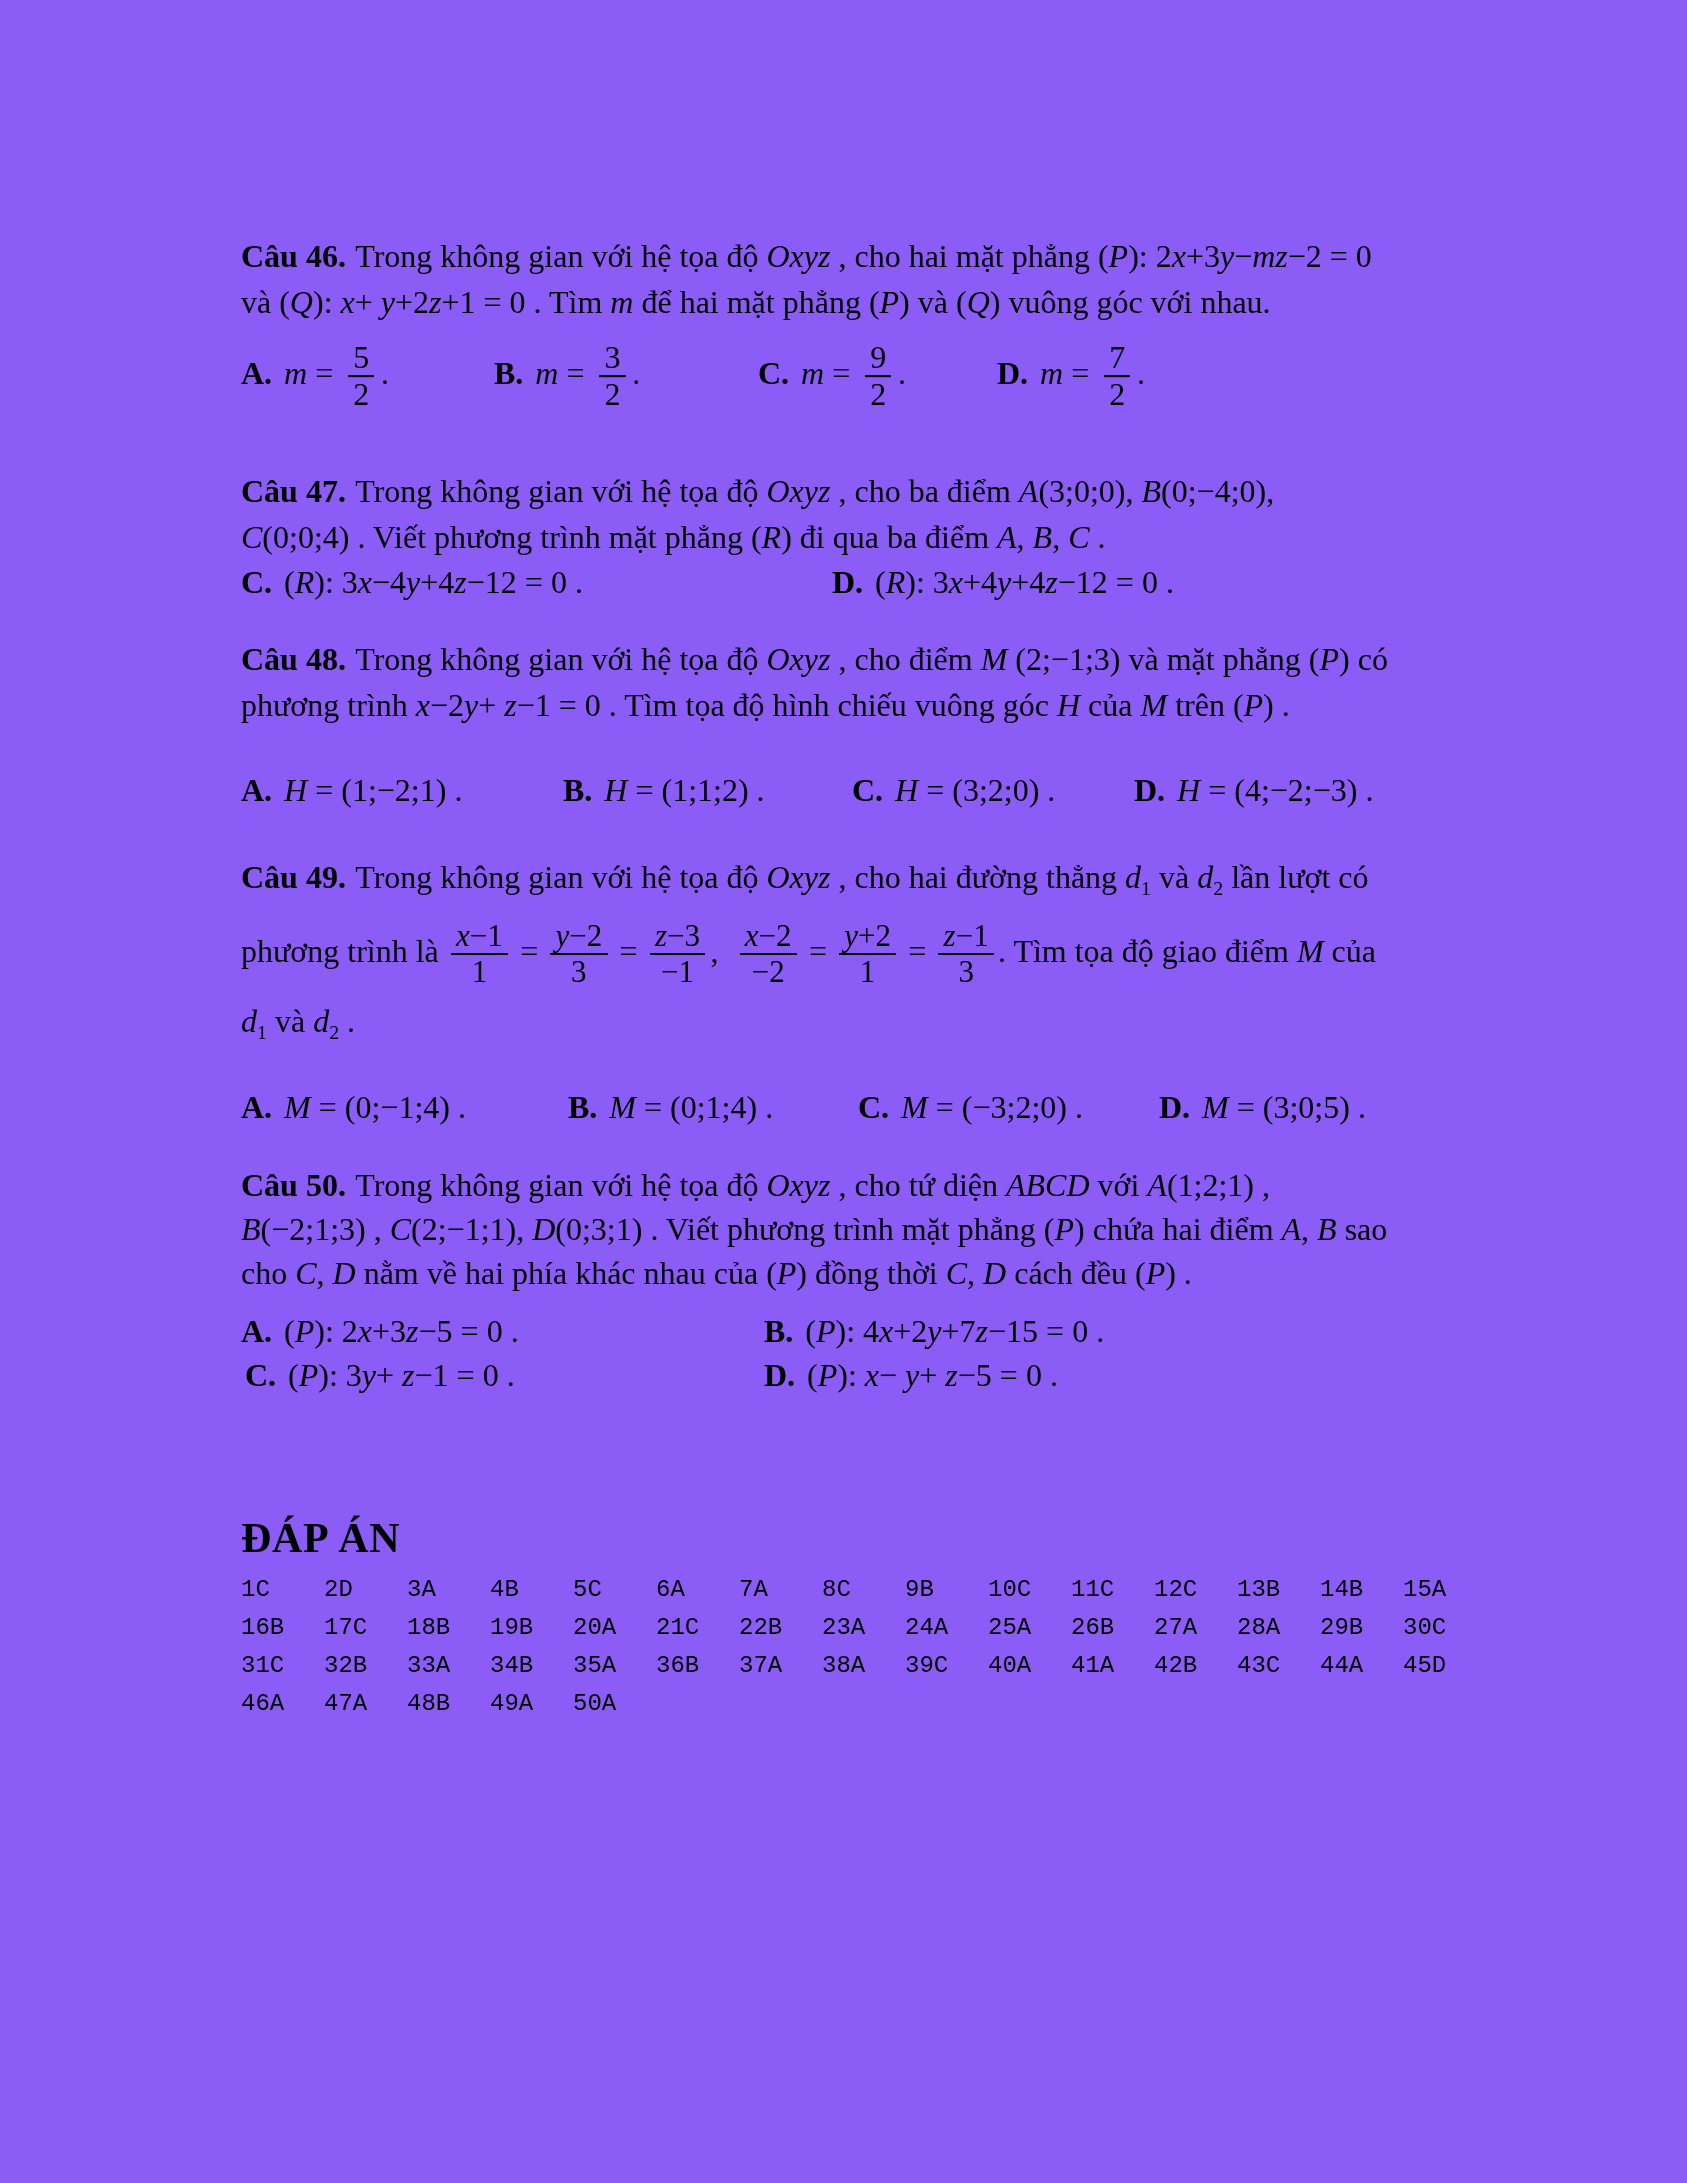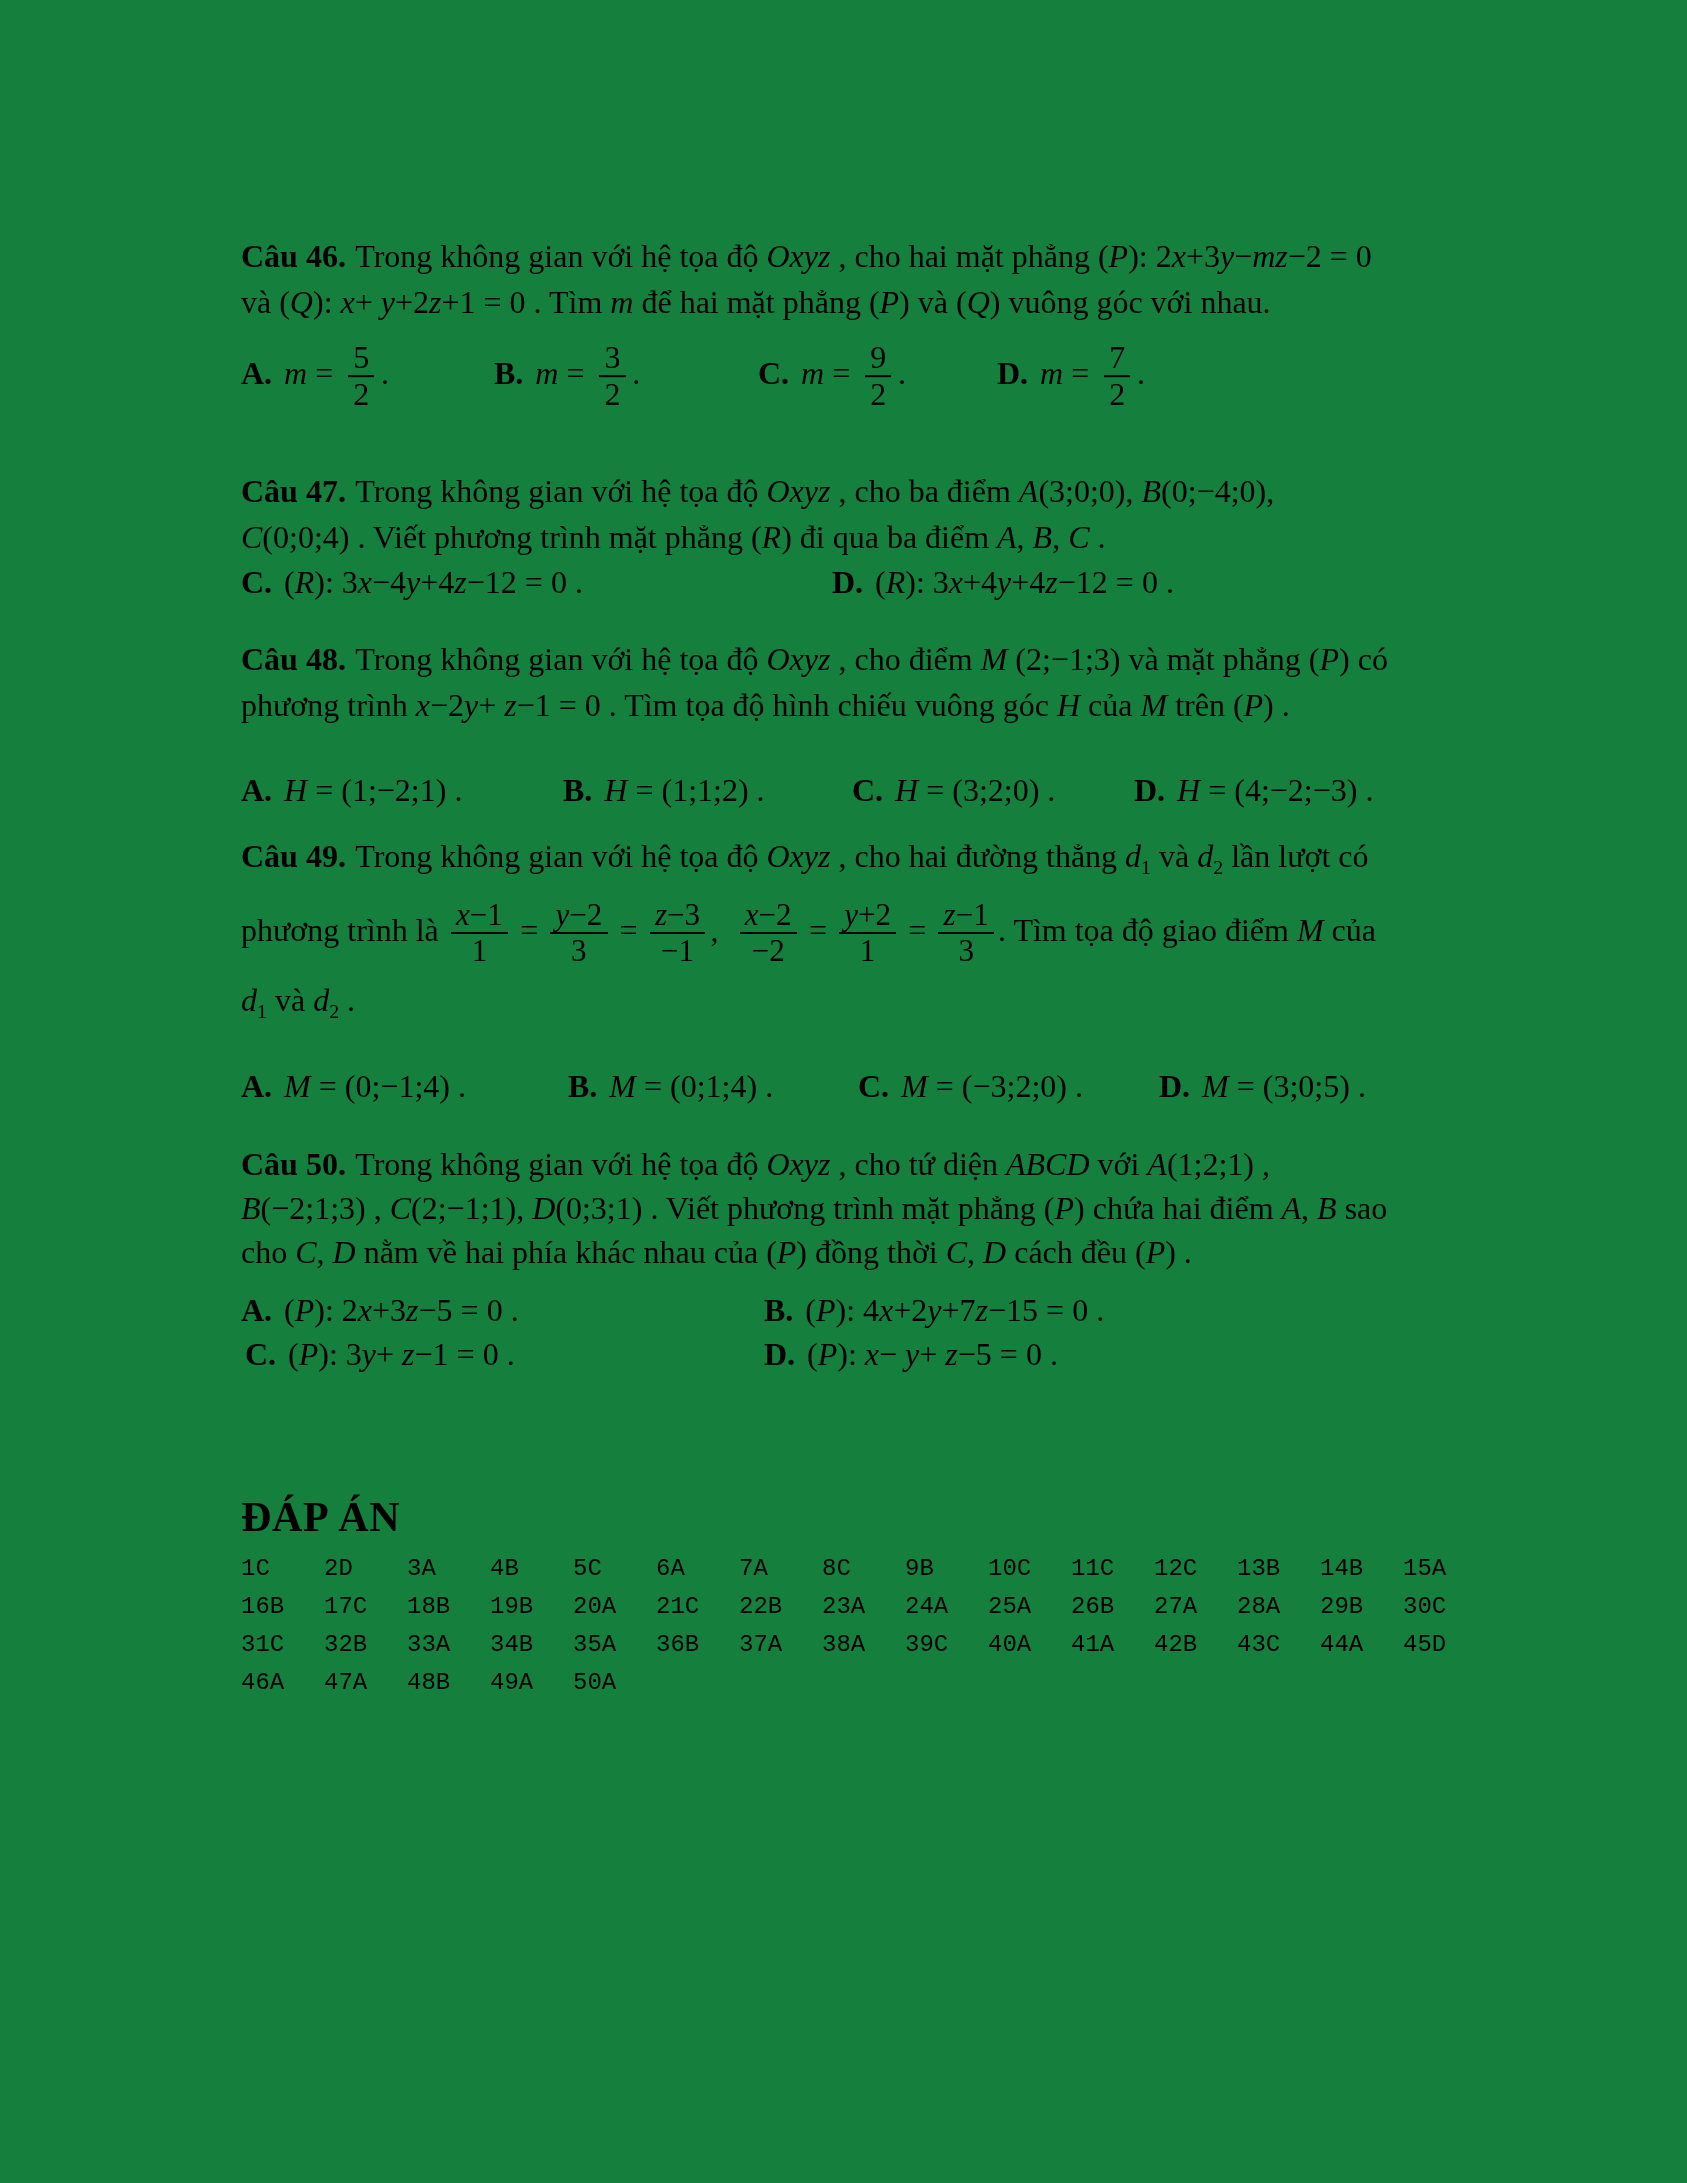--- a/index.html
+++ b/index.html
@@ -1,18 +1,18 @@
 <!DOCTYPE html>
 <html lang="vi" style="font-size:10.6px"><head>
 <meta charset="utf-8">
 <style>
   html, body { margin:0; padding:0; background:#ffffff; }
   body { width:1687px; height:2183px; position:relative;
          font-family:"Liberation Serif","DejaVu Serif",serif; color:#000; }
-  .page { position:relative; width:1687px; height:2183px; background:#15803d; overflow:hidden; }
+  .page { position:relative; width:1687px; height:2183px; background:#8b5cf6; overflow:hidden; }
   .content { position:absolute; left:241px; top:233px; width:1247px;
              font-size:32px; line-height:46px; }
 
   .qblock { margin:0; }
   .qline { white-space:nowrap; }
   .qlabel { font-weight:bold; padding-right:9.3px; }
 
   
   .optrow { position:relative; height:44px; line-height:44px; }
   .optrow .opt { position:absolute; top:0; white-space:nowrap; }
@@ -29,21 +29,21 @@
 
   
   .eqrow { height:86px; line-height:86px; white-space:nowrap; margin-top:2.6px; }
   .eqrow .frac { font-size:31px; margin:16px 4px; }
   .eqsign { margin:0 8px; }
   .eqcomma { margin:0 17px 0 1.3px; }
 
   .mt-q47 { margin-top:48px; }
   .mt-q48 { margin-top:32px; }
   .mt-q48opt { margin-top:40px; }
-  .mt-q49 { margin-top:21px; }
+  .mt-q49 { margin-top:42px; }
   .mt-d12 { margin-top:9.3px; }
   .mt-q49opt { margin-top:41px; }
   .mt-q50 { margin-top:34px; }
   .mt-q50opt { margin-top:14px; }
 
   .q50 .qline { line-height:44px; }
 
   .dapan-title { font-weight:bold; font-size:42px; line-height:44px; margin-top:119px;
                  letter-spacing:0.7px; }
   .answer-grid { margin-top:11px; display:grid; grid-template-columns:repeat(15,83px);

